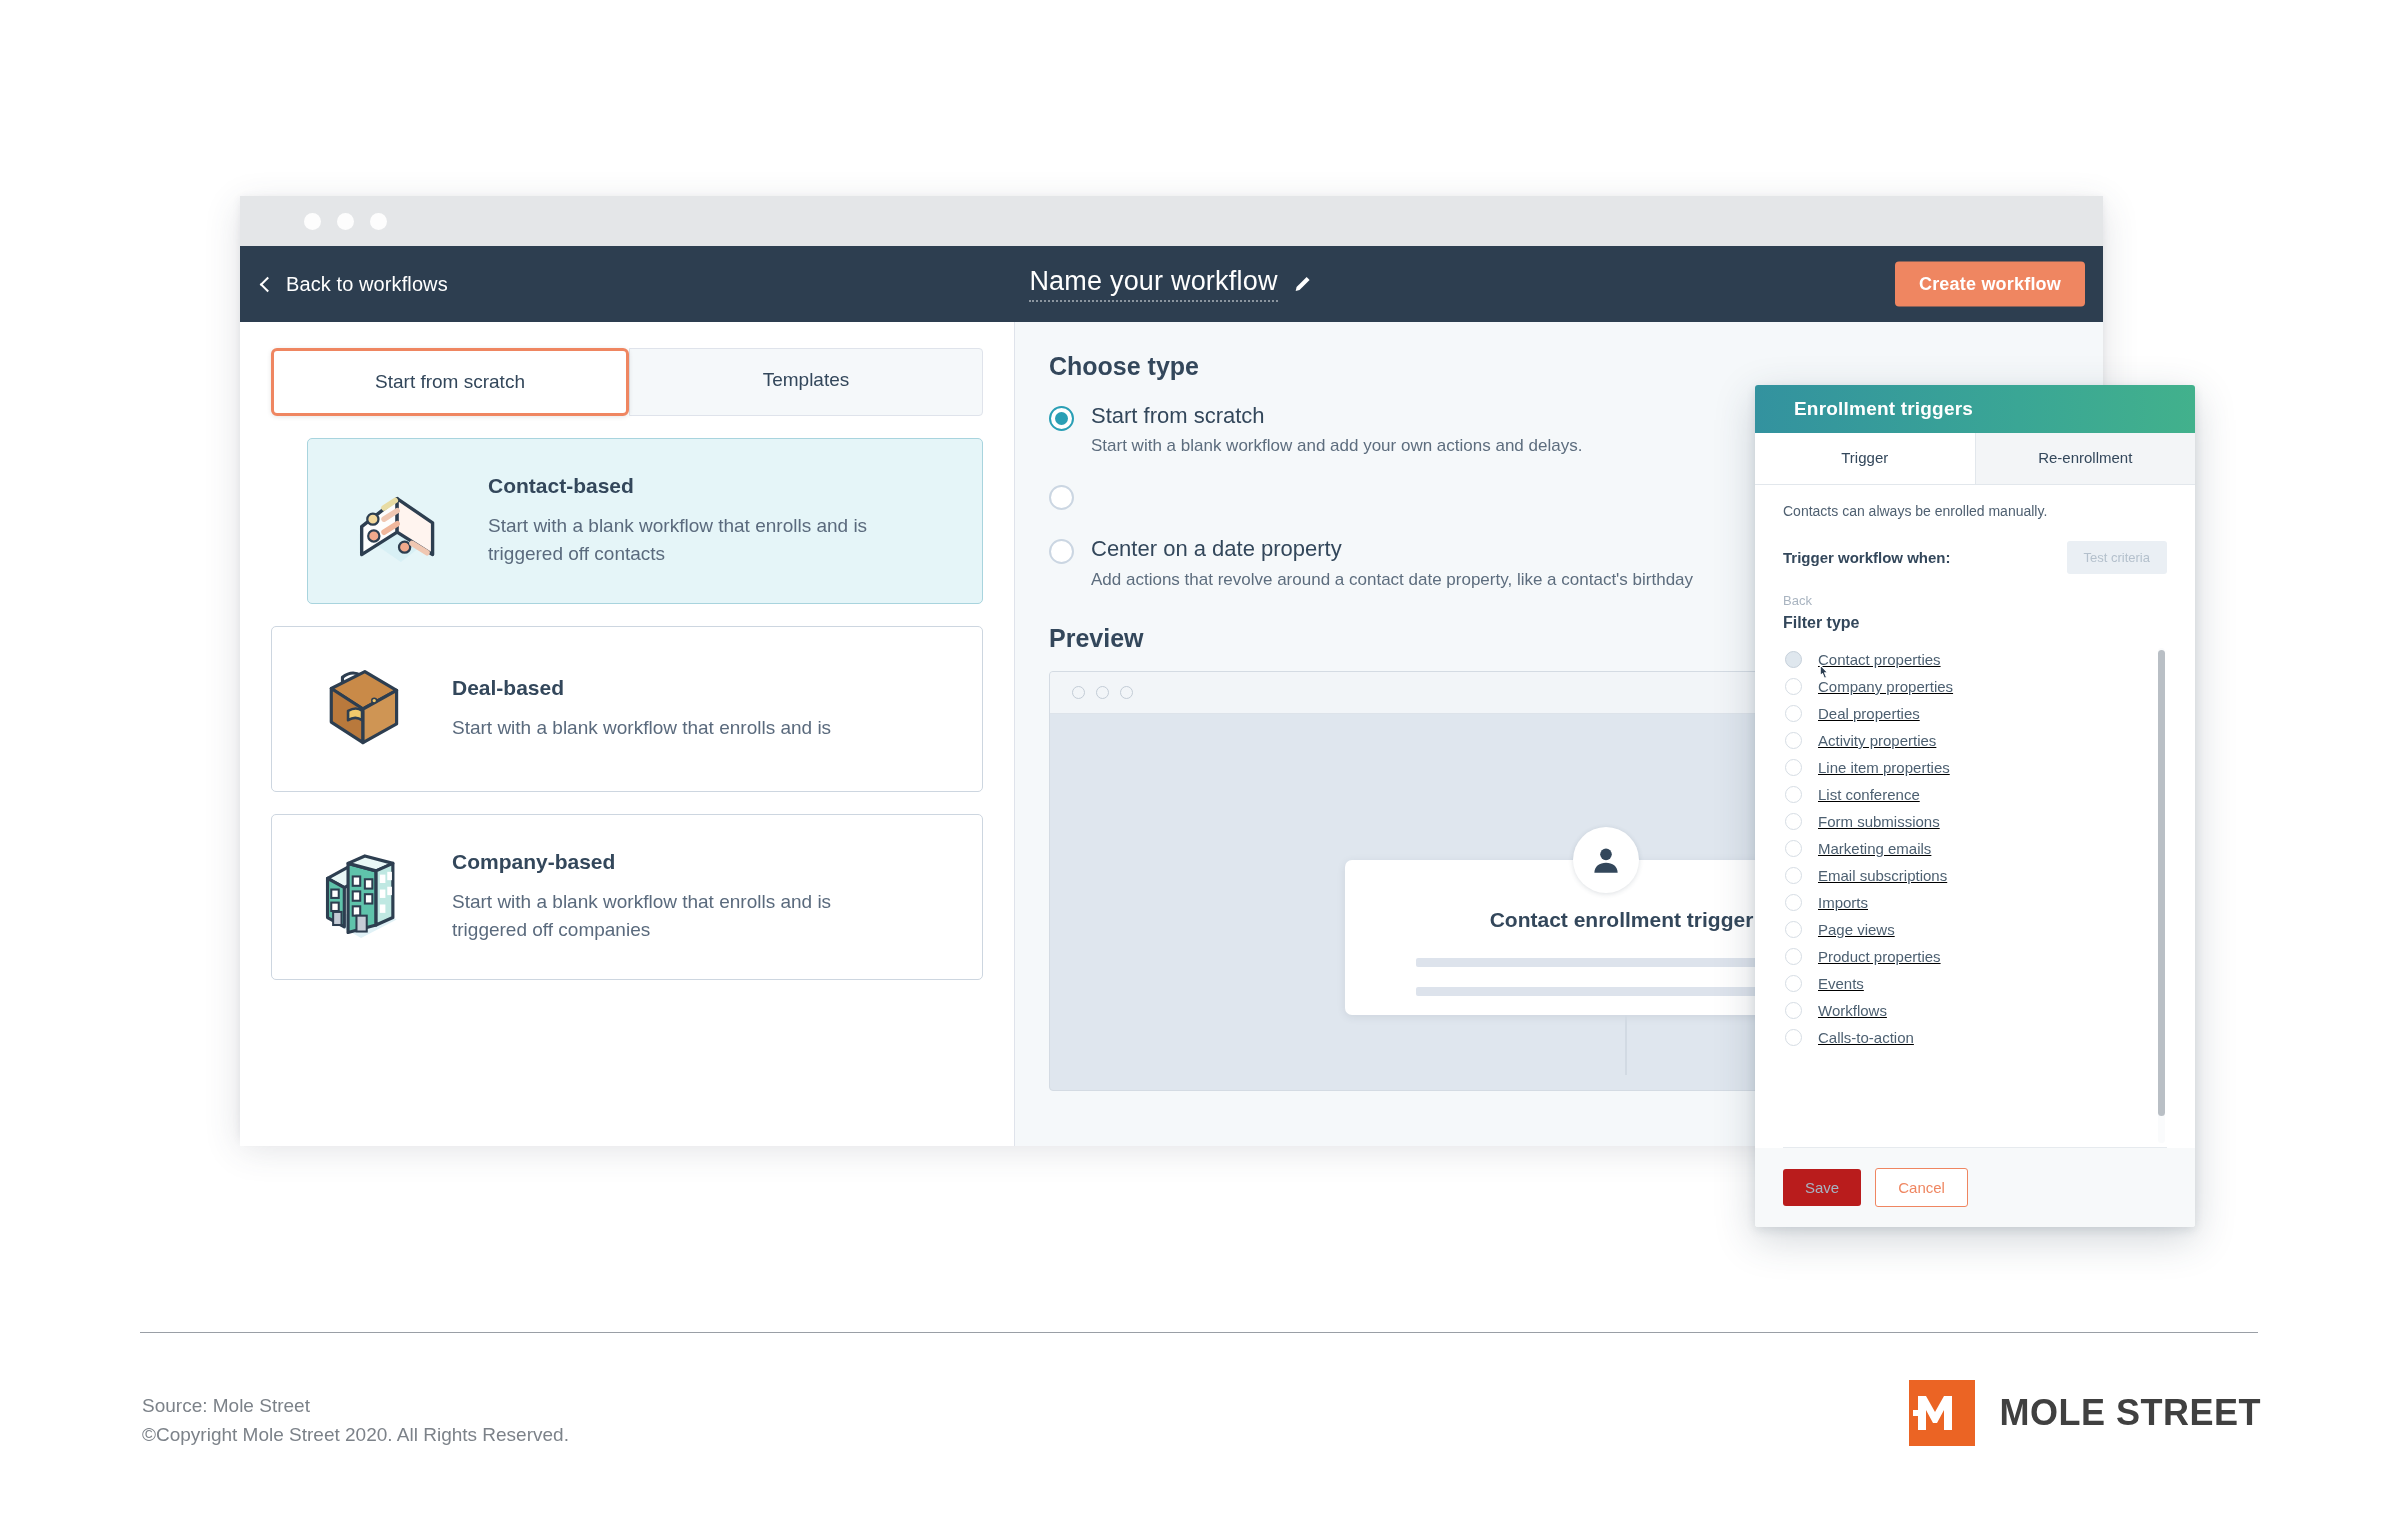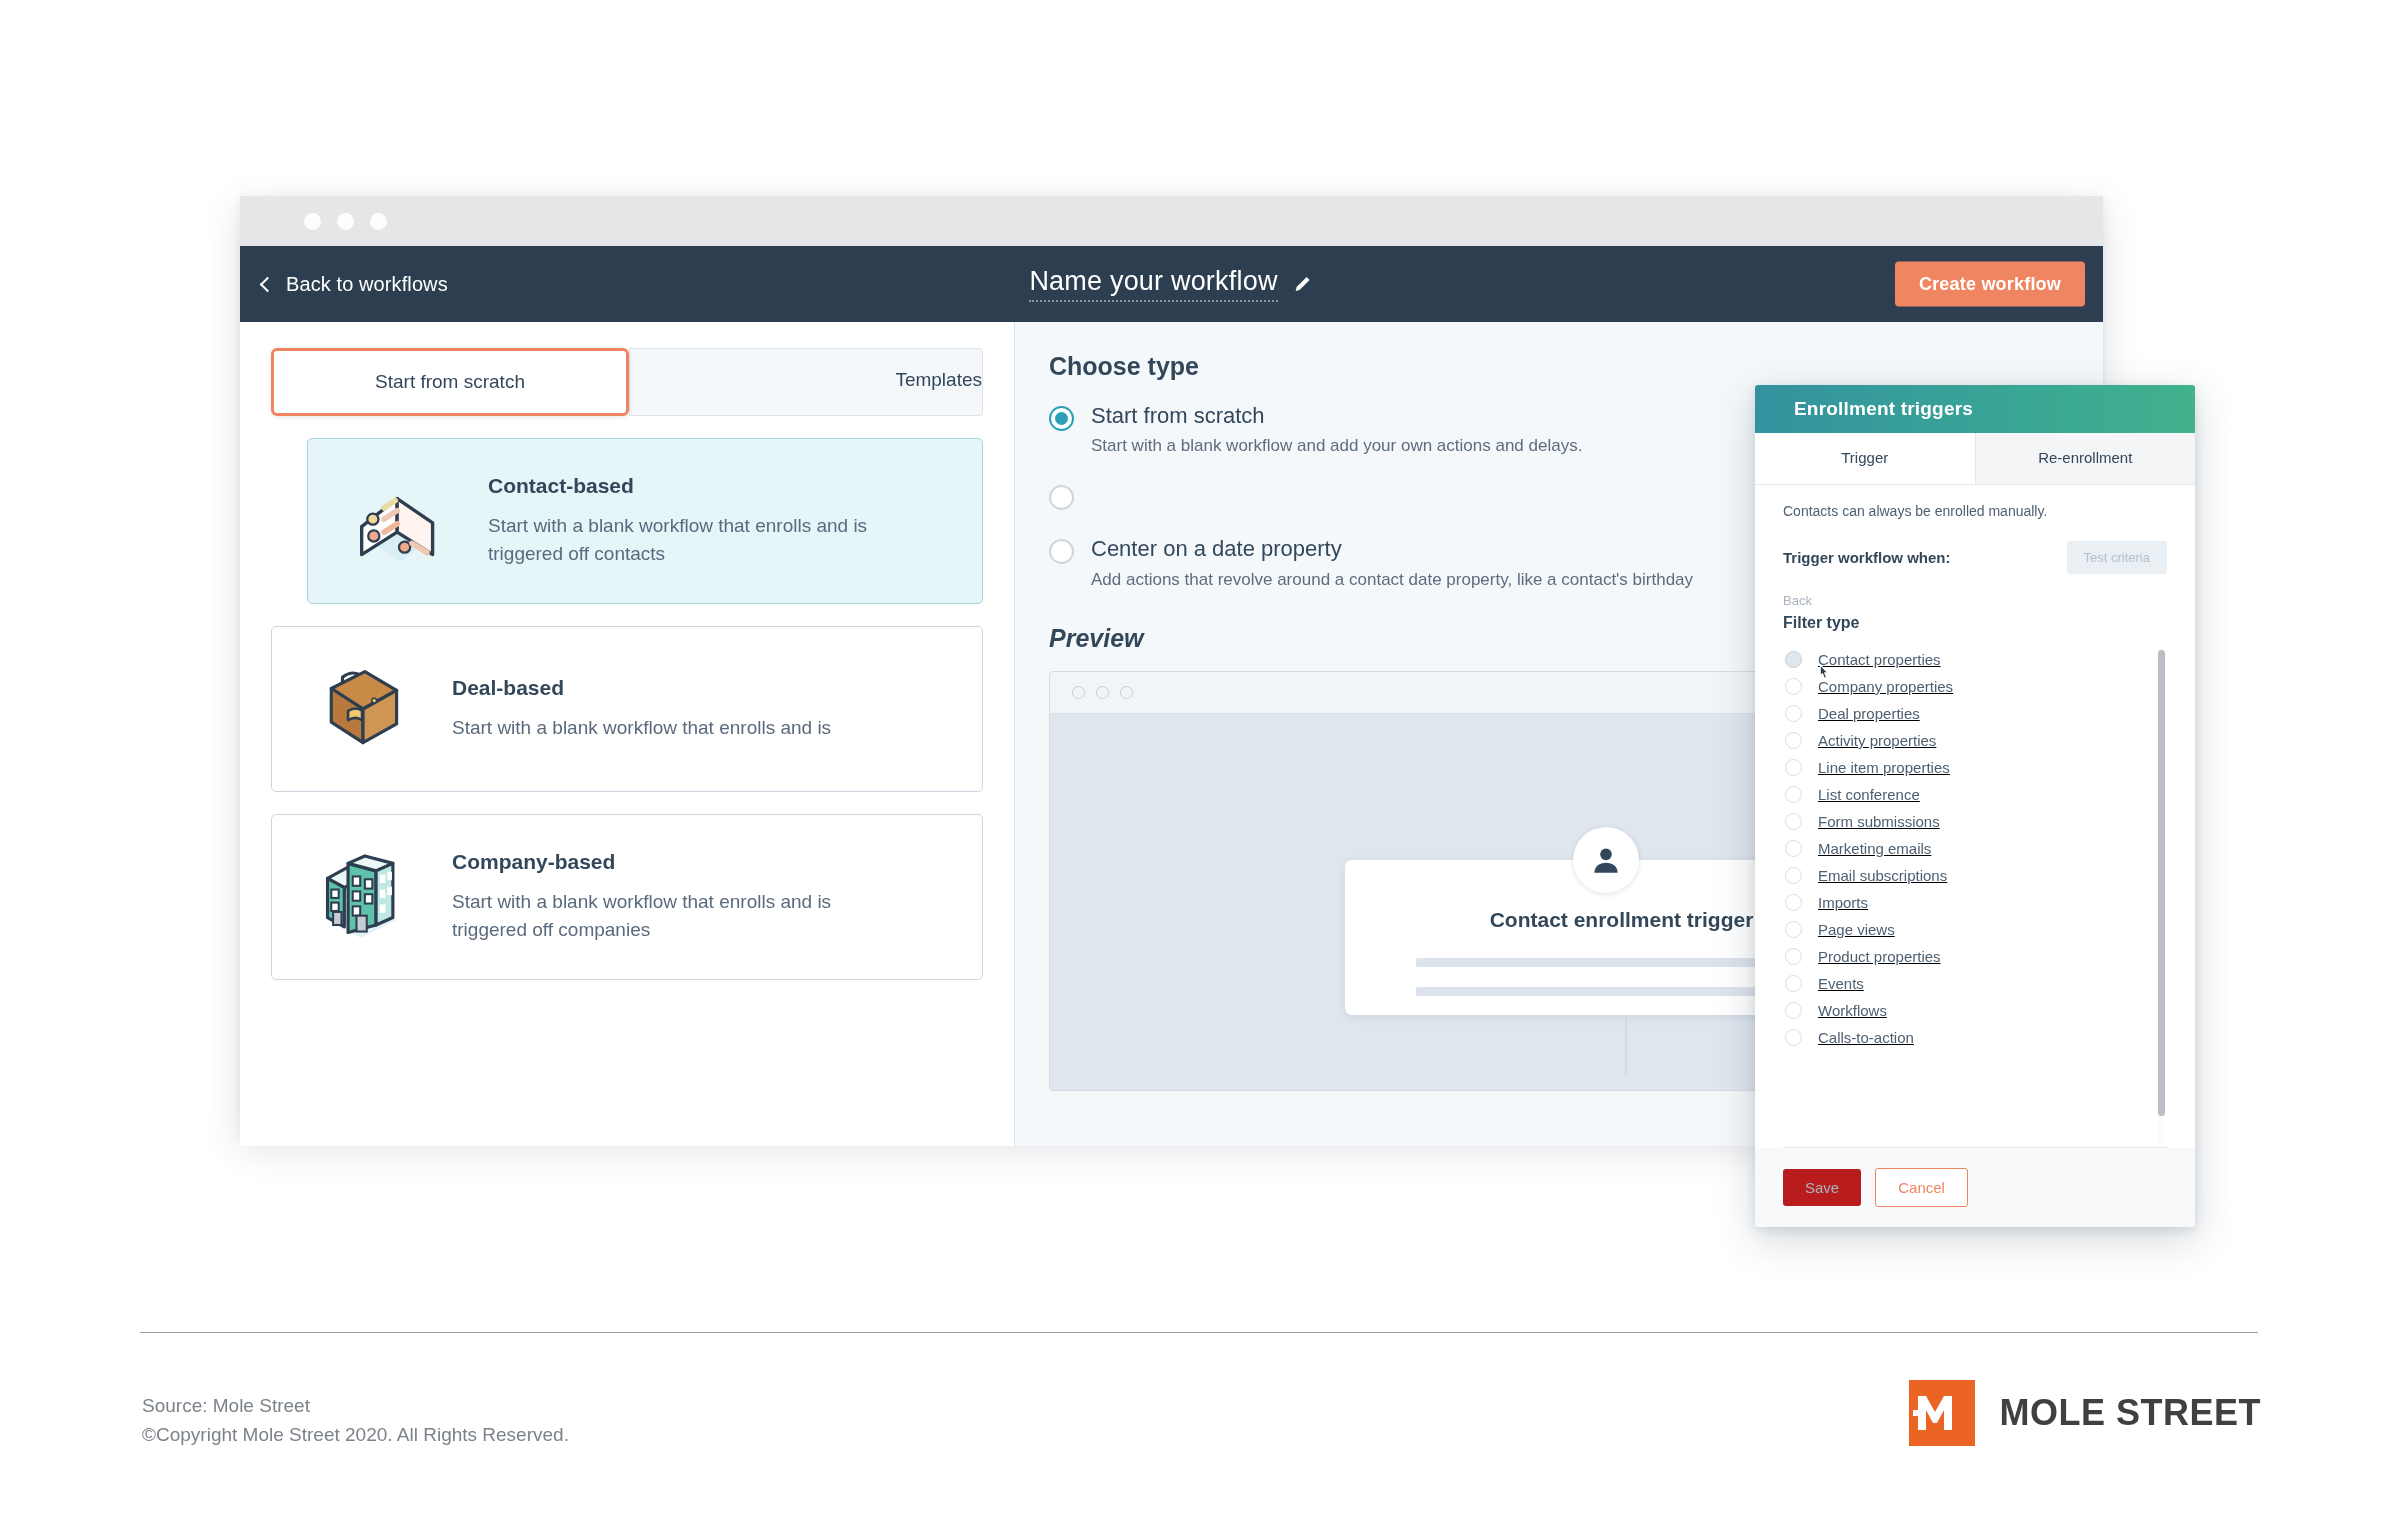--- a/index.html
+++ b/index.html
@@ -62,21 +62,21 @@
   .tab {
     flex: 1; text-align: center; padding: 20px 0;
     font-size: 19px; color: #33475b; background: #f5f8fa;
     border: 1px solid #dfe3eb; cursor: pointer;
   }
   .tab.active {
     background: #fff; border: 3px solid #ef8661; border-radius: 6px;
     position: relative; z-index: 2; font-weight: 400;
     box-shadow: 0 1px 5px rgba(0,0,0,.10);
   }
-  .tab:not(.active){ border-radius: 0 4px 4px 0; text-align: right; }
+  .tab:not(.active){ border-radius: 0 4px 4px 0; }
 
   .type-card {
     margin-top: 22px; border: 1px solid #cdd6e0; border-radius: 5px;
     background: #fff; display: flex; align-items: center;
     padding: 26px 30px; gap: 28px; min-height: 150px; cursor: pointer;
   }
   .type-card.selected { background: #e5f5f8; border-color: #a8d4de; margin-left: 36px; }
   .type-card .art { width: 122px; flex: 0 0 122px; display:flex; align-items:center; justify-content:center; }
   .type-card h4 { font-size: 21px; color: #33475b; font-weight: 700; margin-bottom: 14px; }
   .type-card p { font-size: 19px; color: #5a6a7d; line-height: 1.45; max-width: 430px; }
@@ -88,21 +88,21 @@
   .radio {
     width: 25px; height: 25px; border-radius: 50%;
     border: 2px solid #cbd6e2; background: #fff; flex: 0 0 25px; margin-top: 3px;
     display:flex; align-items:center; justify-content:center;
   }
   .radio.checked { border-color: #2a9fb5; }
   .radio.checked::after { content:""; width: 13px; height: 13px; border-radius:50%; background:#2a9fb5; }
   .radio-label { font-size: 22px; color: #33475b; line-height: 1.2; }
   .radio-desc { font-size: 17px; color: #5d6d7e; margin-top: 7px; white-space: nowrap; }
 
-  .preview-title { font-size: 25px; font-weight:700; color:#33475b; margin: 34px 0 18px 0; font-style: italic; }
+  .preview-title { font-size: 25px; font-weight:700; color:#33475b; margin: 34px 0 18px 0; }
   .preview-frame { border: 1px solid #d4dbe3; border-radius: 4px; background: #dfe6ee; height: 420px; overflow:hidden; position: relative; }
   .preview-chrome { height: 42px; background:#f2f5f8; border-bottom:1px solid #dde3ea; display:flex; align-items:center; gap:11px; padding-left:22px;}
   .pdot { width: 13px; height:13px; border-radius:50%; border:1.5px solid #c3ccd6; }
   .contact-card {
     position: absolute; left: 295px; top: 188px; width: 560px; height: 155px;
     background: #fff; border-radius: 7px; box-shadow: 0 2px 9px rgba(45,62,80,.10);
   }
   .contact-avatar {
     position:absolute; left: 228px; top: -33px; width: 66px; height: 66px; border-radius: 50%;
     background:#fff; box-shadow: 0 1px 5px rgba(45,62,80,.16);

